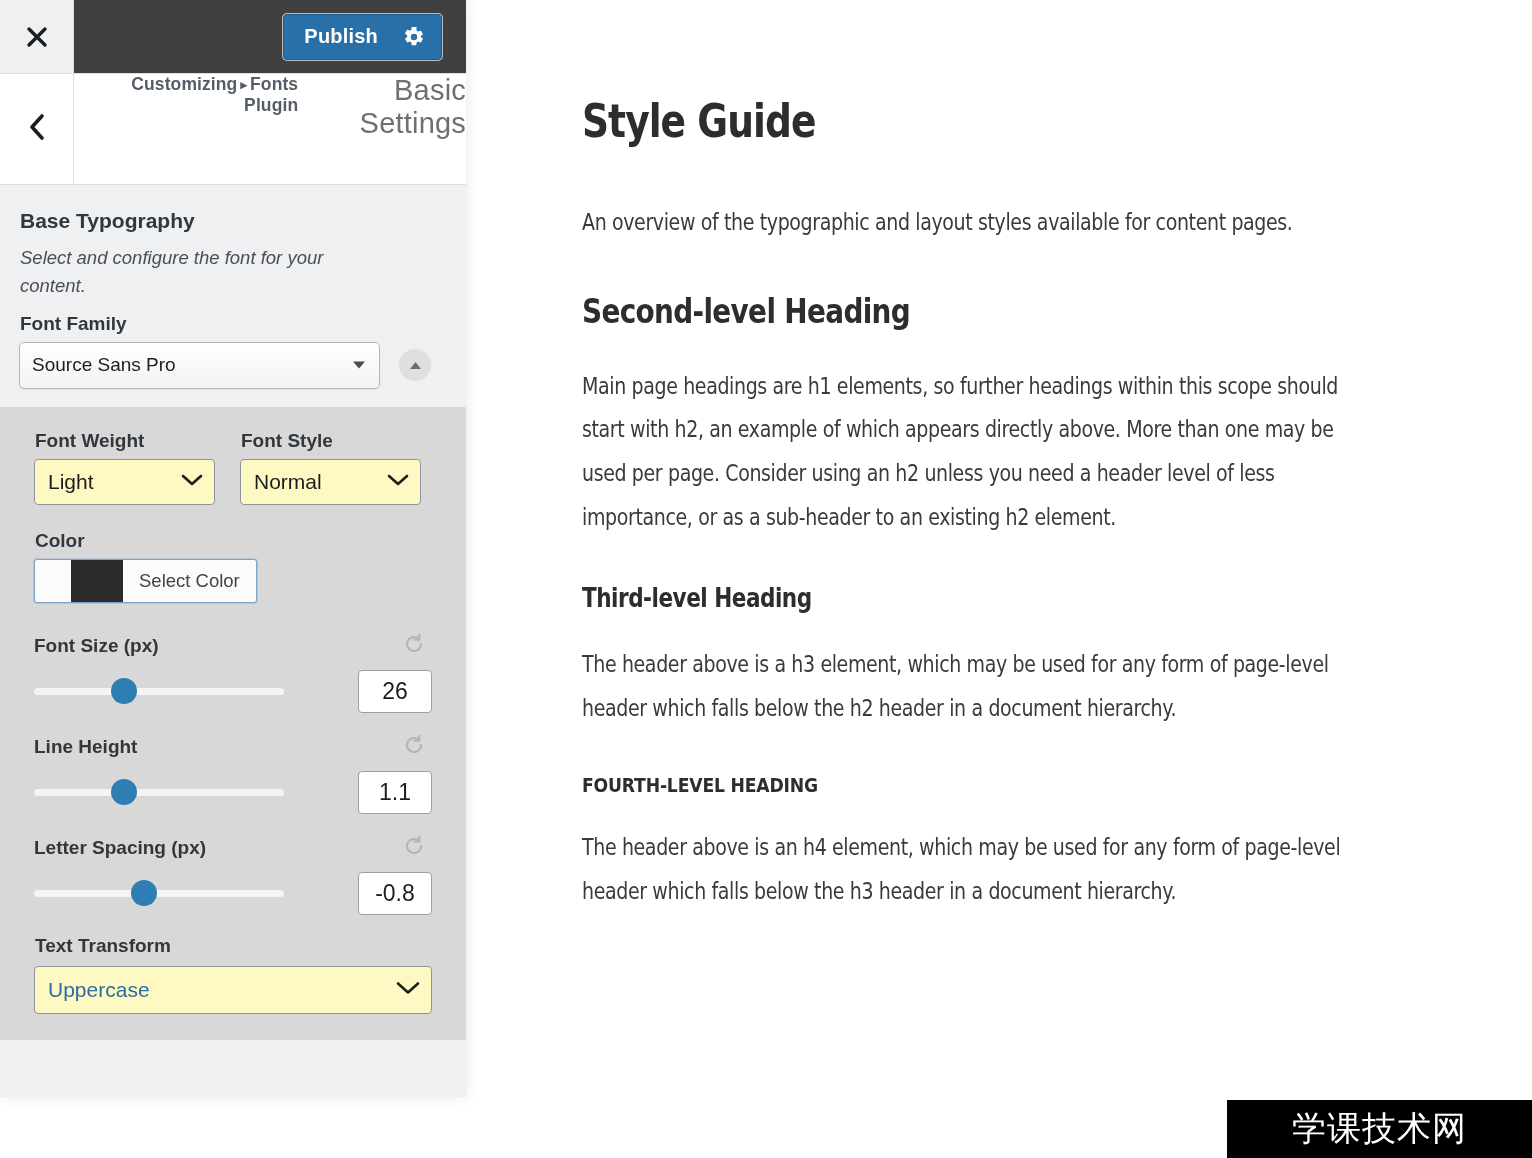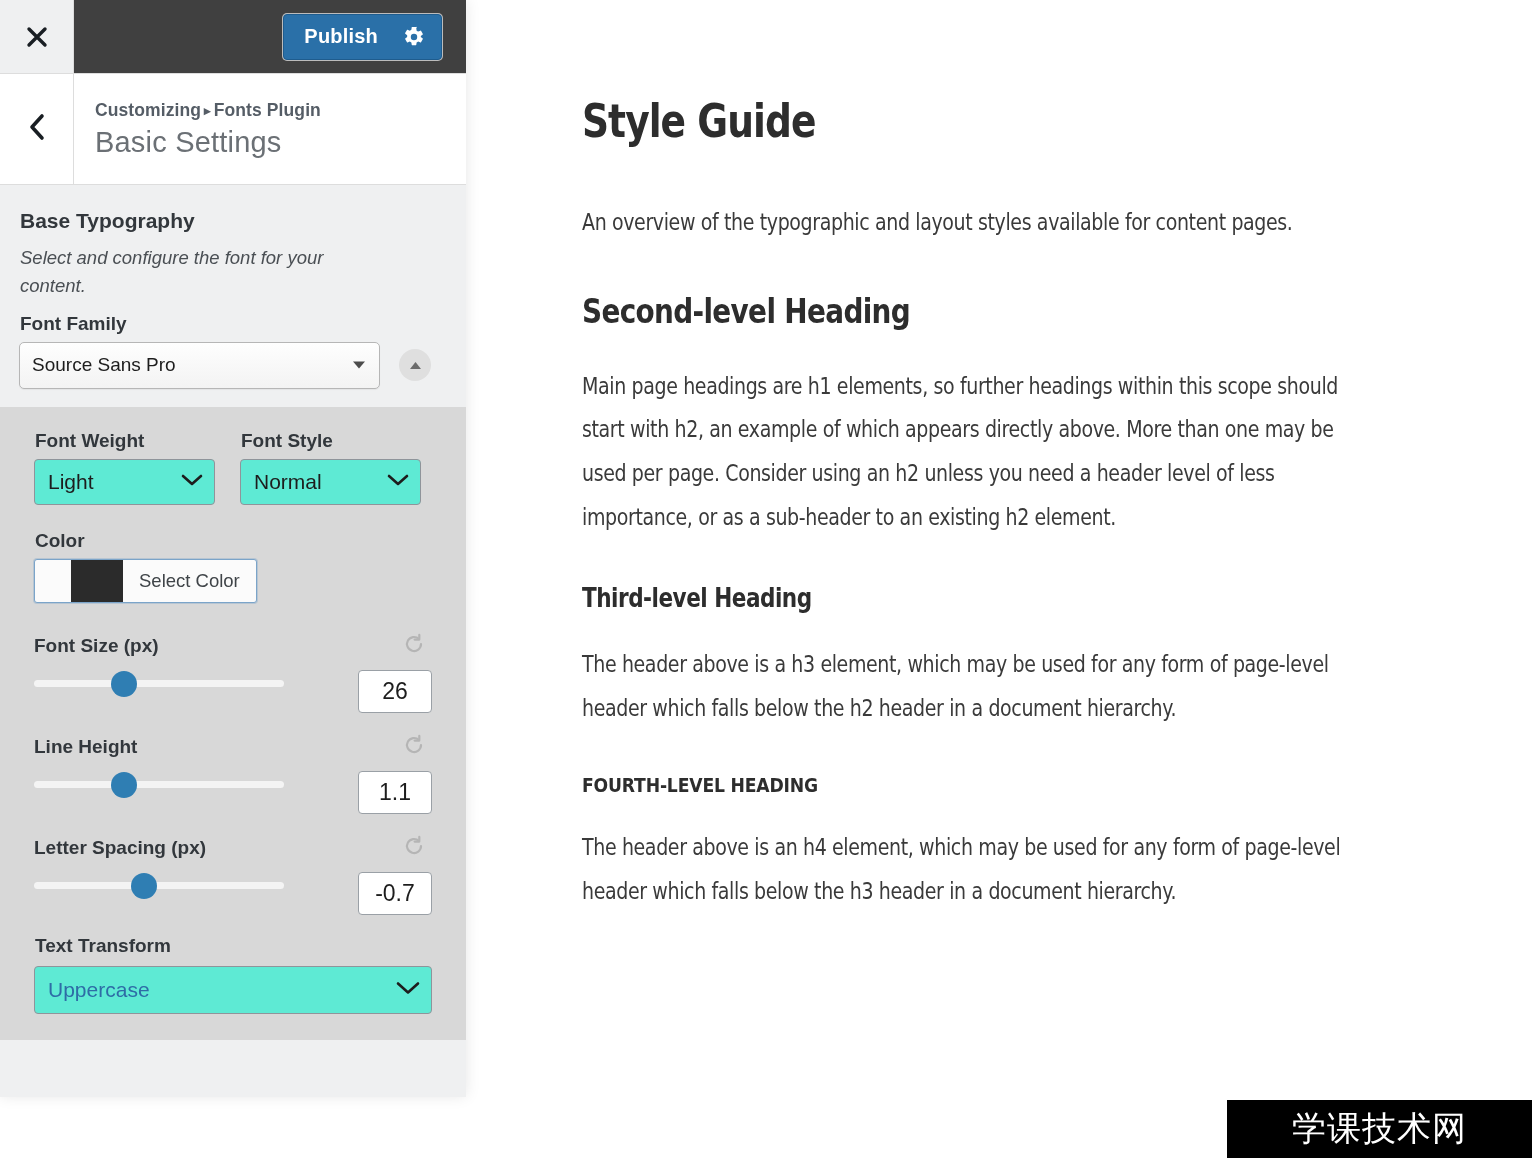--- a/index.html
+++ b/index.html
@@ -56,22 +56,23 @@
     position:relative;height:110px;background:#ffffff;
     border-bottom:1px solid #dddddd;
     display:flex;align-items:stretch;
   }
   .cz-back{
     width:73px;
     display:flex;align-items:center;justify-content:center;
     border-right:1px solid #dddddd;cursor:pointer;
   }
   .cz-header-text{
-    flex:1;display:flex;flex-direction:column;justify-content:center;
+    flex:1;display:flex;flex-direction:row;justify-content:center;
     padding-left:21px;
+    text-align:right;
   }
   .cz-breadcrumb{
     font-size:17.5px;color:#555d66;font-weight:bold;
     letter-spacing:0.1px;margin-bottom:5px;
   }
   .cz-breadcrumb .sep{font-size:13px;vertical-align:1px;padding:0 3px;}
   .cz-title{
     font-size:29px;color:#6b7075;font-weight:300;letter-spacing:0.2px;
   }
 
@@ -122,21 +123,21 @@
     background:#d8d8d8;
     margin:18px -19px 0 -19px;
     padding:23px 34px 26px 34px;
     box-sizing:border-box;
     width:466px;
   }
   .two-col{display:flex;gap:25px;margin-bottom:25px;}
   .col{width:181px;}
   .sel{
     position:relative;width:100%;height:46px;
-    background:#5eead4;border:1px solid #8f949a;border-radius:4px;
+    background:#fef9c3;border:1px solid #8f949a;border-radius:4px;
     display:flex;align-items:center;padding:0 13px;
     box-sizing:border-box;cursor:pointer;
   }
   .sel-value{font-size:21px;color:#1d1d1d;}
   .sel-chev{position:absolute;right:11px;top:50%;transform:translateY(-50%);}
   .sel-blue .sel-value{color:#2e6ca6;}
 
   .color-row{margin-bottom:26px;}
   .color-btn{
     display:inline-flex;align-items:stretch;
@@ -150,21 +151,21 @@
   .color-btn-label{
     display:flex;align-items:center;padding:0 16px;
     font-size:18.5px;color:#3f4448;
   }
 
   .slider-block{margin-bottom:20px;}
   .slider-head{
     display:flex;align-items:center;justify-content:space-between;
     margin-bottom:10px;padding-right:6px;
   }
-  .slider-row{display:flex;align-items:flex-start;}
+  .slider-row{display:flex;align-items:center;}
   .track-wrap{
     position:relative;width:250px;height:28px;
     display:flex;align-items:center;cursor:pointer;
   }
   .track{
     position:absolute;left:0;right:0;height:7px;border-radius:4px;
     background:#f4f4f4;
   }
   .thumb{
     position:absolute;width:26px;height:26px;border-radius:50%;
@@ -384,21 +385,21 @@
                 <path d="M17.3 2.9 L17.3 7.6 L12.6 7.6" stroke="#b5b5b5" stroke-width="2.2" fill="none" stroke-linecap="round" stroke-linejoin="round"></path>
               </svg>
             </span>
           </span>
         </div>
         <div class="slider-row">
           <div class="track-wrap">
             <div class="track"></div>
             <div class="thumb" id="thumb-ls" style="left: 44%;"></div>
           </div>
-          <div class="num-box">-0.7</div>
+          <div class="num-box">-0.8</div>
         </div>
       </div>
 
       <div class="tt-block">
         <div class="field-label">Text Transform</div>
         <div class="sel tt-sel sel-blue">
           <span class="sel-value">Uppercase</span>
           <span class="sel-chev">
             <svg width="24" height="15" viewBox="0 0 24 15">
                 <path d="M2 3 L12 12 L22 3" stroke="#1d1d1d" stroke-width="2.6" fill="none" stroke-linecap="round" stroke-linejoin="round"></path>

